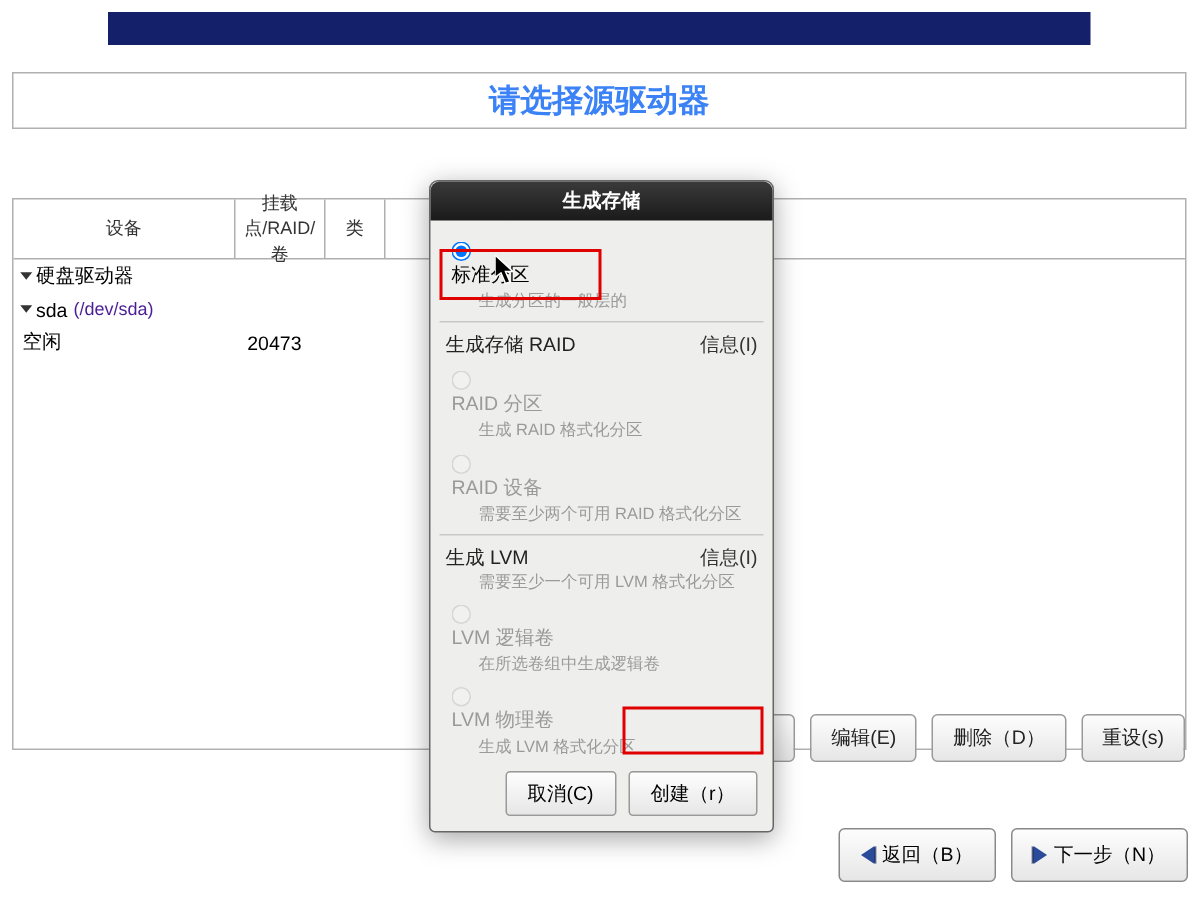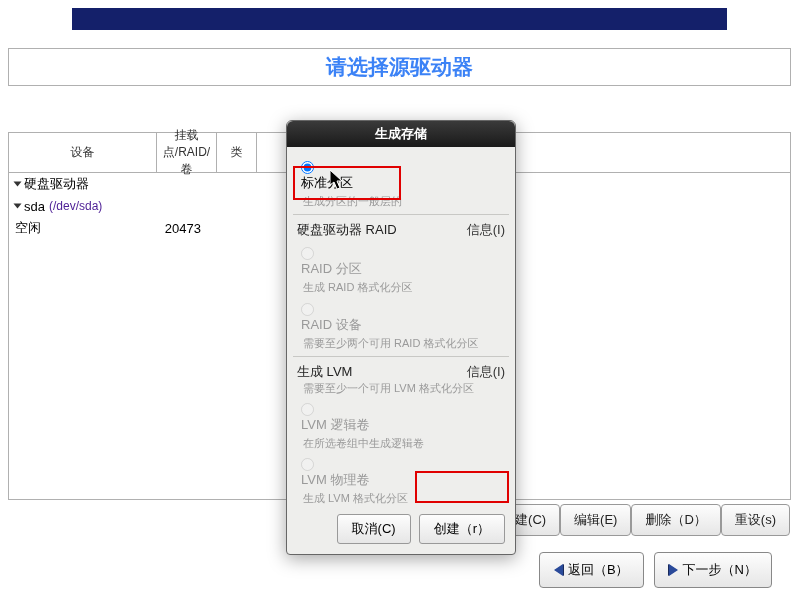--- a/index.html
+++ b/index.html
@@ -22,39 +22,39 @@
 .trow .col { padding: 0 6px; }
 .trow .col-dev { width: 148px; display: flex; align-items: center; }
 .trow .col-size { width: 50px; text-align: right; }
 
 .triangle { display: inline-block; width: 0; height: 0; border-left: 5px solid #333; border-top: 4px solid transparent; border-bottom: 4px solid transparent; margin-right: 4px; transform: rotate(90deg); }
 
 .indent1 { padding-left: 18px; }
 .indent2 { padding-left: 54px; }
 .gray { color: #4c1d95; font-size: 12px; }
 
-.bottom-buttons { position: absolute; top: 504px; right: 10px; display: flex; }
+.bottom-buttons { position: absolute; top: 476px; right: 10px; display: flex; gap: 10px; }
 .btn { border: 1px solid #999; border-radius: 4px; background: linear-gradient(#fdfdfd,#e6e6e6); padding: 6px 13px; font-size: 13px; cursor: pointer; color: #222; }
 
-.nav-buttons { position: absolute; bottom: 12px; right: 28px; display: flex; gap: 10px; }
+.nav-buttons { position: absolute; bottom: 12px; right: 8px; display: flex; gap: 10px; }
 .nav-btn { border: 1px solid #888; border-radius: 4px; background: linear-gradient(#fdfdfd,#e6e6e6); padding: 8px 14px; font-size: 13px; cursor: pointer; display: flex; align-items: center; gap: 5px; }
 .arrow-l { width: 0; height: 0; border-top: 6px solid transparent; border-bottom: 6px solid transparent; border-right: 9px solid #2a4a9a; filter: drop-shadow(1px 0 0 #1a2a5a); }
 .arrow-r { width: 0; height: 0; border-top: 6px solid transparent; border-bottom: 6px solid transparent; border-left: 9px solid #2a4a9a; filter: drop-shadow(-1px 0 0 #1a2a5a); }
 
 .dialog { position: absolute; top: 120px; left: 286px; width: 230px; background: #eeeeec; border: 1px solid #666; border-radius: 6px 6px 4px 4px; box-shadow: 0 4px 18px rgba(0,0,0,0.35); }
 .dlg-title { background: linear-gradient(#3a3a3a,#1a1a1a); color: #fff; font-weight: bold; text-align: center; padding: 4px 0; border-radius: 6px 6px 0 0; font-size: 13px; }
 .dlg-body { padding: 6px 10px 10px 10px; }
 .sec-title { font-size: 13px; color: #222; margin-top: 4px; display: flex; justify-content: space-between; }
 .sec-title .info { color: #333; font-size: 13px; }
 
 .radio-row { display: flex; align-items: flex-start; margin: 6px 0 2px 4px; flex-direction: column; }
 .radio-row input { margin-top: 2px; margin-right: 6px; }
 .radio-row.disabled label { color: #9a9a9a; }
 .radio-row.disabled input { opacity: 0.7; }
-.hint { margin-left: 6px; font-size: 11px; color: #9a9a9a; line-height: 1.3; margin-bottom: 4px; }
+.hint { margin-left: 22px; font-size: 11px; color: #9a9a9a; line-height: 1.3; margin-bottom: 4px; }
 
 .dlg-sep { border-top: 1px solid #c8c8c5; margin: 6px -4px; }
 
 .dlg-btns { display: flex; justify-content: flex-end; gap: 8px; margin-top: 8px; }
 .dlg-btn { border: 1px solid #999; border-radius: 3px; background: linear-gradient(#fdfdfd,#e6e6e6); padding: 5px 14px; font-size: 13px; cursor: pointer; }
 
 .hl-red-1 { position: absolute; border: 2px solid #e00000; pointer-events: none; }
 .hl1 { top: 166px; left: 293px; width: 108px; height: 34px; }
 .hl2 { top: 471px; left: 415px; width: 94px; height: 32px; }
 
@@ -118,21 +118,21 @@
   <div class="dlg-body">
 
     <div class="radio-row">
       <input type="radio" name="stor" checked="" style="">
       <label>标准分区</label>
     </div>
     <div class="hint">生成分区的一般层的</div>
 
     <div class="dlg-sep"></div>
     <div class="sec-title">
-      <span>硬盘驱动器 RAID</span>
+      <span>生成存储 RAID</span>
       <span class="info">信息(I)</span>
     </div>
     <div class="radio-row disabled">
       <input type="radio" name="stor" disabled="" style="">
       <label>RAID 分区</label>
     </div>
     <div class="hint">生成 RAID 格式化分区</div>
     <div class="radio-row disabled">
       <input type="radio" name="stor" disabled="" style="">
       <label>RAID 设备</label>

